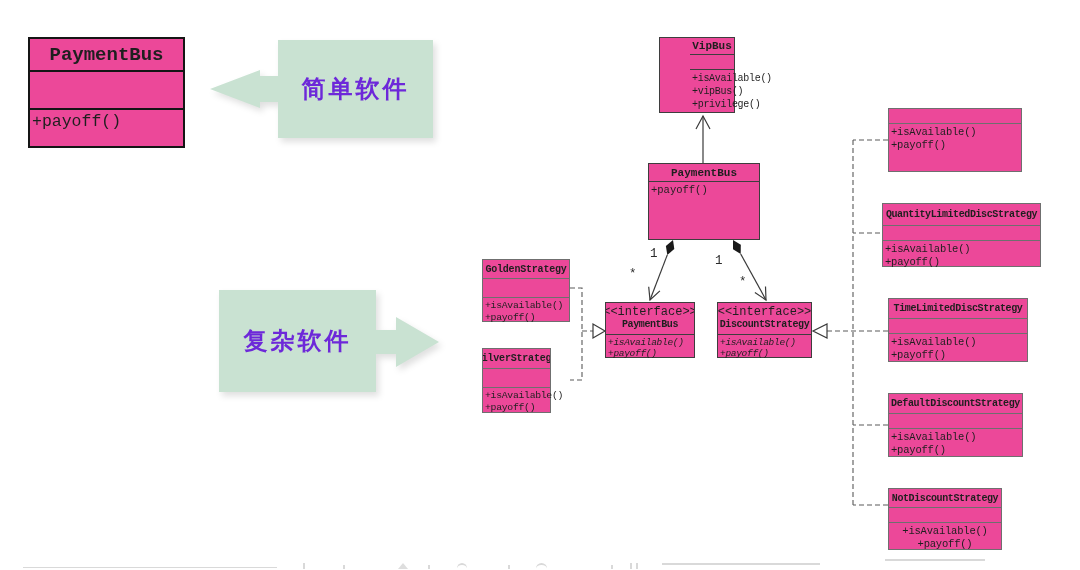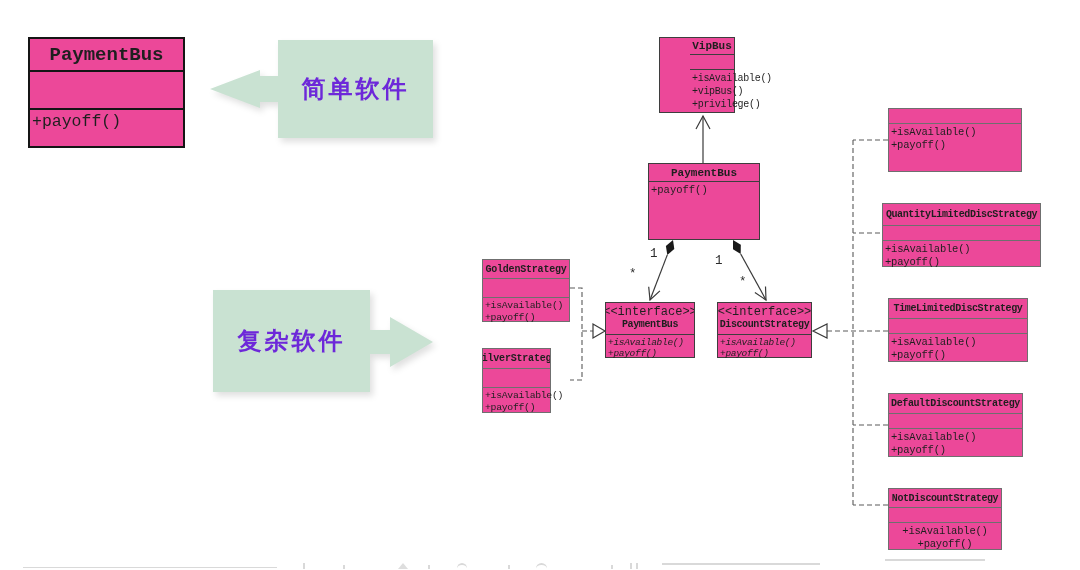--- a/index.html
+++ b/index.html
@@ -68,21 +68,21 @@
     </g>
   </svg>
 
   <div class="banner-wrap" style="left:210px;top:40px;width:223px;height:98px;">
     <div class="banner" style="width:223px;height:98px;background:#c9e2d2;padding-left:68px;box-sizing:border-box;
                 clip-path:polygon(68px 0,223px 0,223px 98px,68px 98px,68px 62px,50px 62px,50px 68px,0 49px,50px 30px,50px 36px,68px 36px);">
       <span>简单软件</span>
     </div>
   </div>
 
-  <div class="banner-wrap" style="left:213px;top:290px;width:220px;height:102px;">
+  <div class="banner-wrap" style="left:219px;top:290px;width:220px;height:102px;">
     <div class="banner" style="width:220px;height:102px;background:#c9e2d2;padding-right:63px;box-sizing:border-box;
                 clip-path:polygon(0 0,157px 0,157px 40px,177px 40px,177px 27px,220px 52px,177px 77px,177px 64px,157px 64px,157px 102px,0 102px);">
       <span>复杂软件</span>
     </div>
   </div>
 
   <div class="ubox thick" style="left:28px;top:37px;width:157px;height:111px;--bc:#151515;">
     <div class="sec title" style="height:33px;font-size:19px;">PaymentBus</div>
     <div class="sec" style="height:38px;"></div>
     <div class="methods" style="font-size:16.5px;line-height:20px;">

